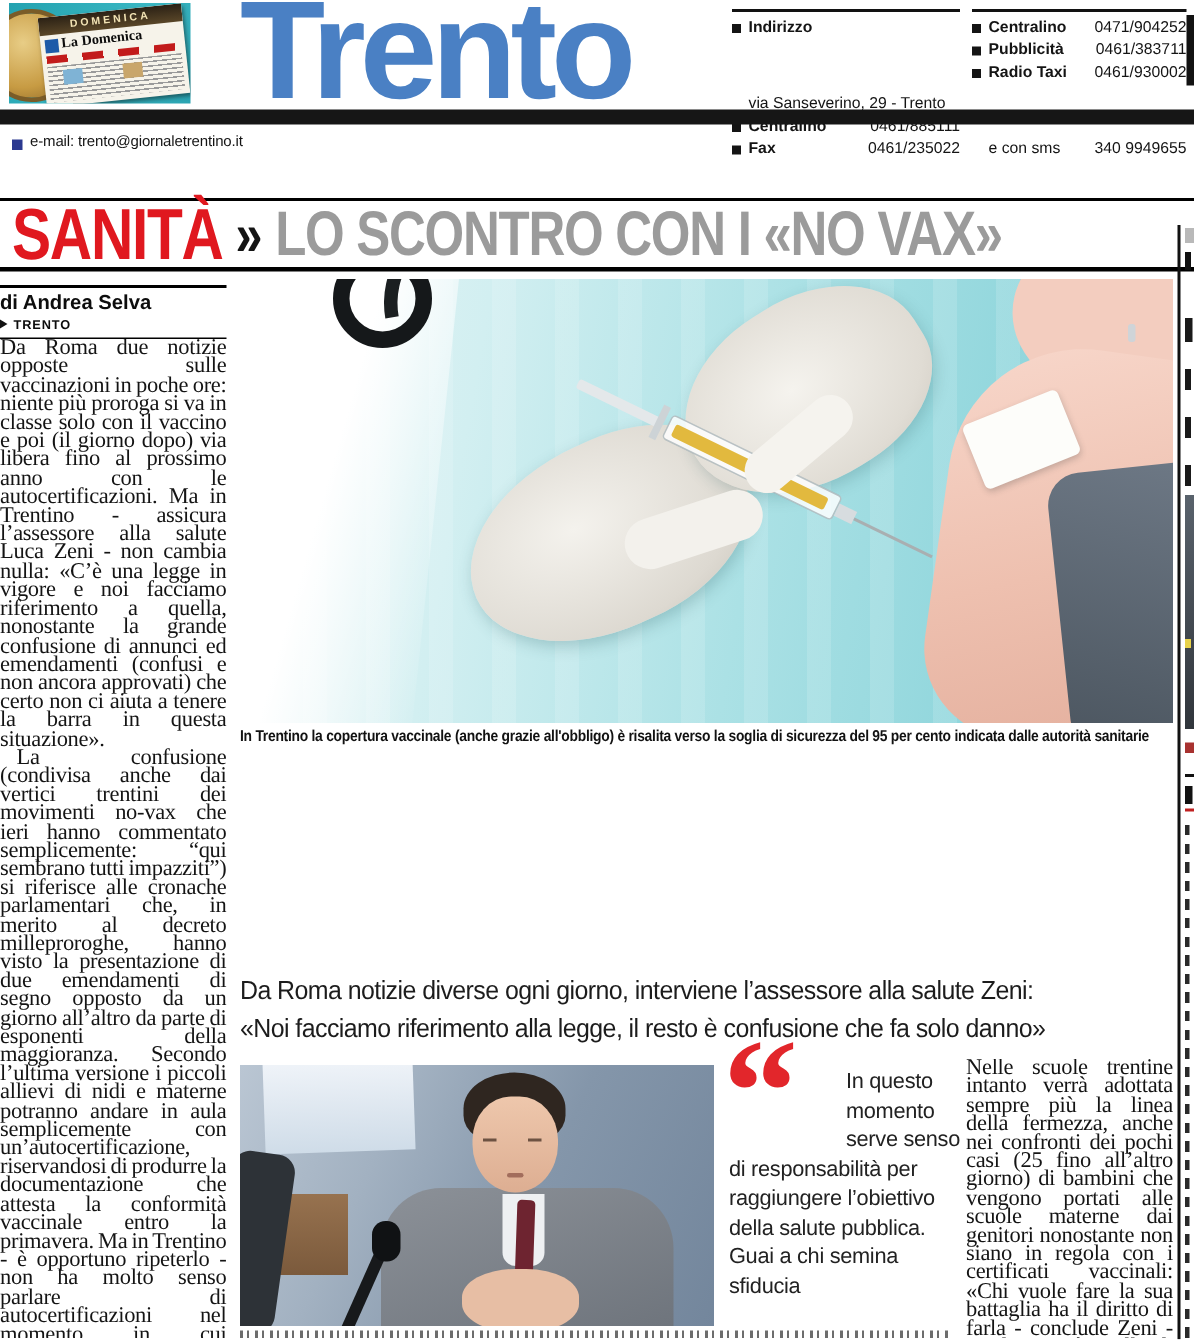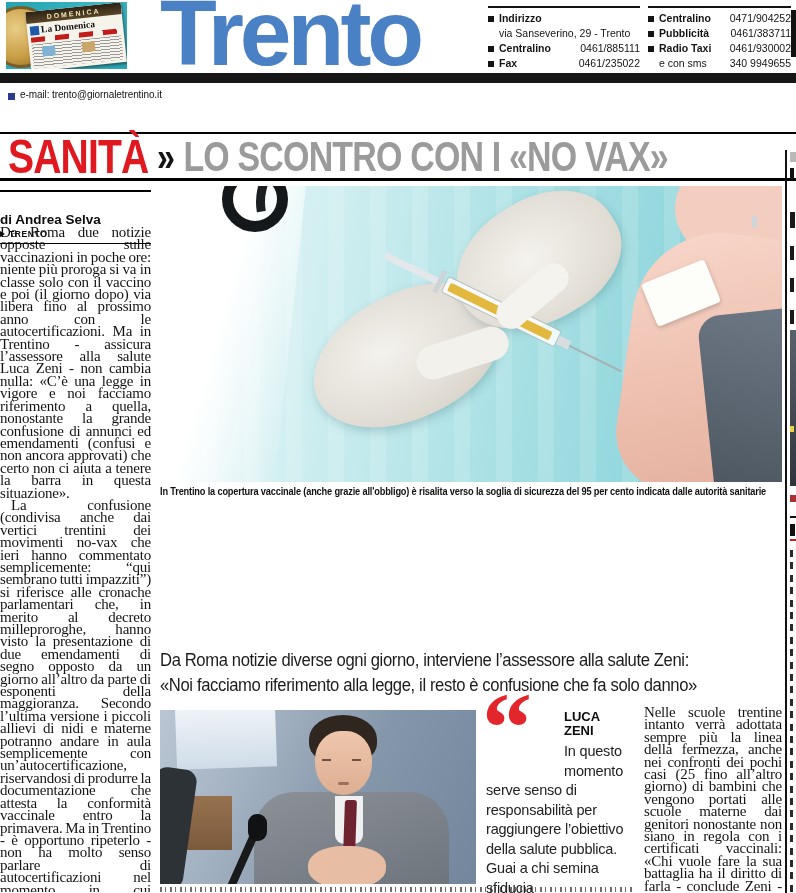--- a/index.html
+++ b/index.html
@@ -28,41 +28,41 @@
                     letter-spacing:-4px; line-height:1; color:#4a80c4; }
 
   .contact-col { position:absolute; top:6px; border-top:2px solid #121212; padding-top:3px; }
   .contact-col.c1 { left:488px; width:152px; }
   .contact-col.c2 { left:648px; width:143px; }
   .c-row { display:flex; align-items:center; font-size:10.5px; line-height:15px; color:#141414; }
   .c-row .sq { width:6px; height:6px; background:#141414; margin-right:5px; flex:0 0 auto; }
   .c-row .lbl { font-weight:bold; white-space:nowrap; }
   .c-row .lbl.plain { font-weight:normal; }
   .c-row .val { margin-left:auto; white-space:nowrap; }
-  .c-row.indent { padding-left:11px; }
+  .c-row.indent { padding-left:11px;margin-top:36px; }
 
   .topbar-right { position:absolute; left:791px; top:10px; width:5px; height:47px; background:#121212; }
   .blackband { position:absolute; left:0; top:73px; width:796px; height:10px; background:#161616; }
 
   .email-row { position:absolute; left:8px; top:89px; display:flex; align-items:flex-end; gap:5px; }
   .email-row .sq { width:7px; height:7px; background:#2b3990; }
   .email-row .txt { font-size:10px; color:#141414; letter-spacing:-0.1px; }
 
   
   .rule-a { position:absolute; left:0; top:132px; width:796px; height:2px; background:#000; }
   .rule-b { position:absolute; left:0; top:178px; width:796px; height:2.5px; background:#000; }
   .section-row { position:absolute; left:8px; top:134px; display:flex; align-items:flex-start; gap:10px;
                  transform:scale(0.85,1.05); transform-origin:left top; white-space:nowrap; }
   .kicker { font-size:46px; font-weight:bold; letter-spacing:-1px; line-height:42px; color:#e0181f; }
   .sec-sep { font-size:38px; font-weight:bold; line-height:44px; color:#141414; }
   .sec-title { font-size:40px; font-weight:bold; letter-spacing:-1px; line-height:43px; color:#9b9b9b; }
 
   
   .byline { position:absolute; left:0; top:190px; width:151px; border-top:2px solid #000;
-            border-bottom:1.5px solid #000; padding:20px 0 4px 0; }
+            border-bottom:1.5px solid #000; padding:2px 0 4px 0; }
   .byline .author { font-size:13.5px; font-weight:bold; color:#0d0d0d; }
   .byline .place-row { display:flex; align-items:center; gap:4px; margin-top:2px; }
   .tri { width:0; height:0; border-top:3.5px solid transparent; border-bottom:3.5px solid transparent;
          border-left:5px solid #111; }
   .byline .place { font-size:8.5px; font-weight:bold; letter-spacing:.6px; color:#0d0d0d; }
 
   
   .newsprint { font-family:"Liberation Serif",serif; font-size:15px; line-height:12.4px;
                letter-spacing:-0.2px; word-spacing:-0.8px; text-align:justify; color:#141414; }
   .newsprint p + p { text-indent:11px; }
@@ -319,24 +319,20 @@
     <div class="z-mouth"></div>
     <div class="z-hands"></div>
     <div class="z-mic-arm"></div>
     <div class="z-mic-head"></div>
   </div>
   <div class="caption-cut"></div>
 
   <div class="quote">
     <div class="q-spacer"></div>
     <div class="q-glyph">“</div>
-    <div class="q-name">
-      <div>LUCA</div>
-      <div>ZENI</div>
-    </div>
     <div class="q-text">In questo momento serve senso di responsabilità per raggiungere l’obiettivo della salute pubblica. Guai a chi semina sfiducia</div>
 
   </div>
 
   <div class="col-right newsprint">
     <p>Nelle scuole trentine intanto verrà adottata sempre più la linea della fermezza, anche nei confronti dei pochi casi (25 fino all’altro giorno) di bambini che vengono portati alle scuole materne dai genitori nonostante non siano in regola con i certificati vaccinali: «Chi vuole fare la sua battaglia ha il diritto di farla - conclude Zeni - ma l’invito è quello di tutelare i bambini da si-</p>
   </div>
 
   <div class="sliver-rule"></div>
   <div class="sliver">

